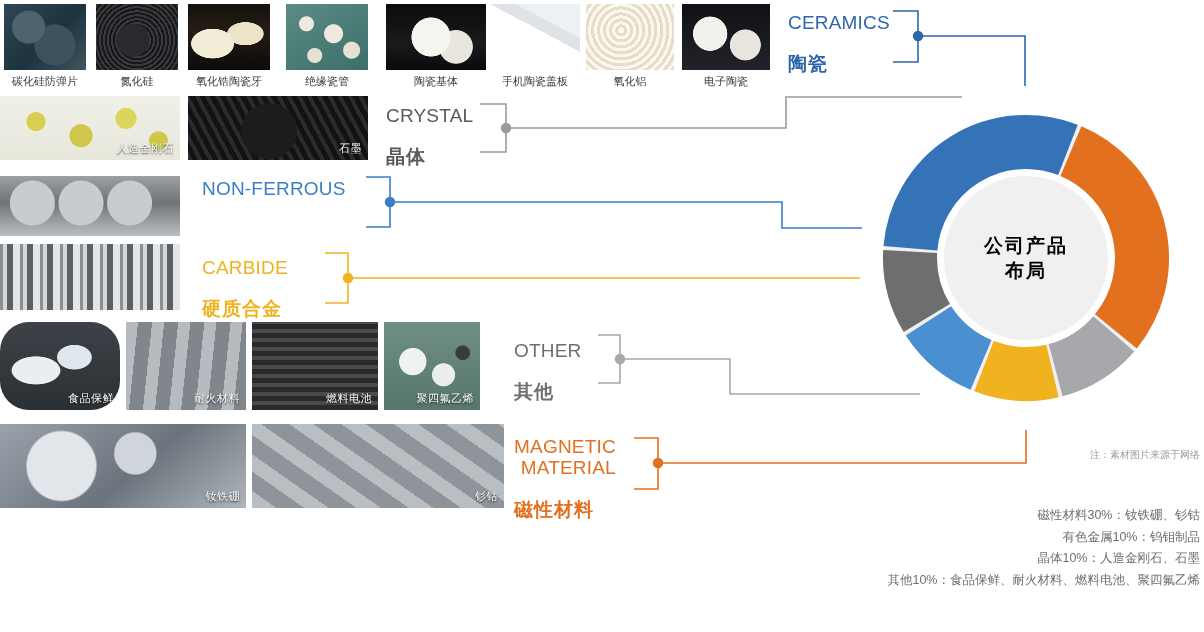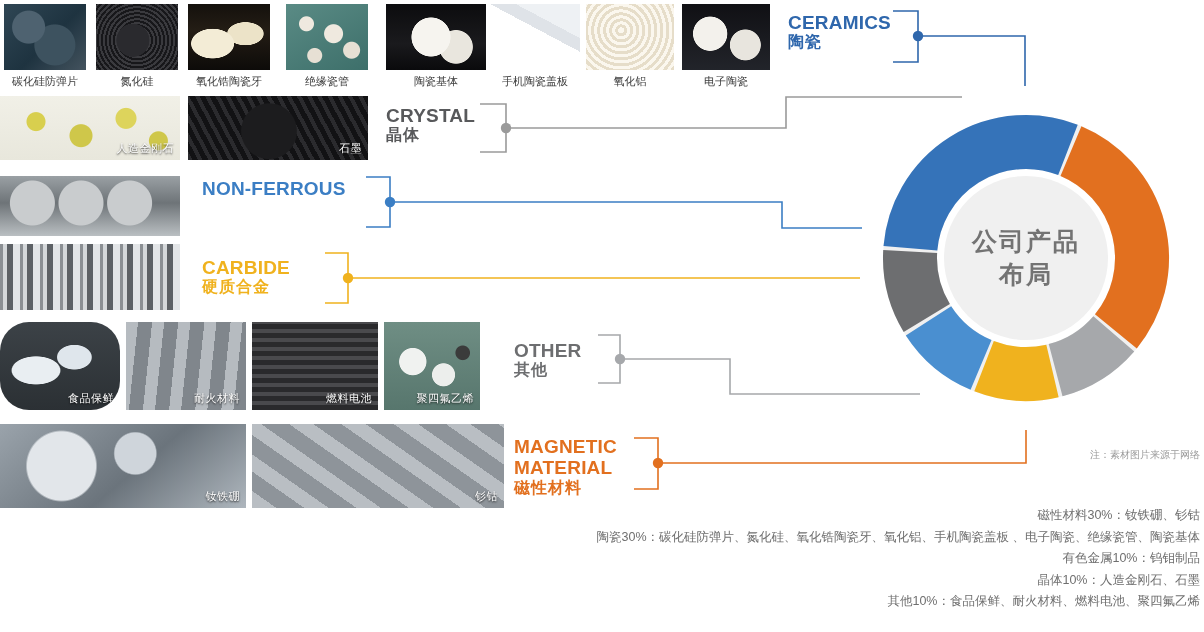--- a/index.html
+++ b/index.html
@@ -88,42 +88,42 @@
   .ph17{background:
       radial-gradient(circle at 25% 50%,#e2e6ea 0 18%,transparent 19%),
       radial-gradient(circle at 55% 35%,#cfd5db 0 14%,transparent 15%),
       linear-gradient(140deg,#9aa3ab,#6b747c 55%,#aeb6bd);}
   .ph18{background:
       repeating-linear-gradient(35deg,#b9bec3 0 14px,#8e949a 14px 30px),
       linear-gradient(#d4d8dc,#a8aeb4);}
 
   
   .cat{position:absolute;white-space:nowrap;line-height:1.12;}
-  .cat .en{font-weight:bold;font-size:19px;letter-spacing:.2px;}
-  .cat .cn{font-weight:bold;font-size:16px;letter-spacing:1px;}
+  .cat .en{font-weight:normal;font-size:19px;letter-spacing:.2px;text-align:right;}
+  .cat .cn{font-weight:bold;font-size:19px;letter-spacing:1px;margin-top:20px;}
   .c-blue .en,.c-blue .cn{color:#2f67ac;}
   .c-lblue .en,.c-lblue .cn{color:#3b7ec4;}
   .c-gray .en,.c-gray .cn{color:#58595b;}
   .c-dgray .en,.c-dgray .cn{color:#6d6e70;}
   .c-yellow .en,.c-yellow .cn{color:#f0b21e;}
   .c-orange .en,.c-orange .cn{color:#e2701f;}
 
   
   svg.wires{position:absolute;left:0;top:0;width:1204px;height:632px;}
 
   
   #donut{position:absolute;left:852px;top:84px;width:348px;height:348px;}
   .donut-center{
     position:absolute;left:50%;top:50%;transform:translate(-50%,-50%);
     width:164px;height:164px;border-radius:50%;
     background:#f0f0f0;display:flex;flex-direction:column;
     align-items:center;justify-content:center;
   }
   .donut-center span{
-    font-size:25px;font-weight:bold;color:#737373;letter-spacing:2px;line-height:1.32;
+    font-size:19px;font-weight:bold;color:#000000;letter-spacing:2px;line-height:1.32;
   }
 
   
   .note{
     position:absolute;right:4px;top:448px;font-size:10px;color:#9a9a9a;white-space:nowrap;
   }
   .legend{position:absolute;right:4px;top:505px;width:800px;text-align:right;}
   .legend div{font-size:12.5px;color:#6f6f6f;line-height:21.5px;white-space:nowrap;}
 </style>
 </head>
@@ -261,17 +261,16 @@
   </svg>
   <div class="donut-center">
     <span>公司产品</span>
     <span>布局</span>
   </div>
 </div>
 
 <div class="note">注：素材图片来源于网络</div>
 <div class="legend" id="legend">
     <div>磁性材料30%：钕铁硼、钐钴</div>
-    <div>陶瓷30%：碳化硅防弹片、氮化硅、氧化锆陶瓷牙、氧化铝、手机陶瓷盖板 、电子陶瓷、绝缘瓷管、陶瓷基体</div>
     <div>有色金属10%：钨钼制品</div>
     <div>晶体10%：人造金刚石、石墨</div>
     <div>其他10%：食品保鲜、耐火材料、燃料电池、聚四氟乙烯</div>
   </div>
 
 </body></html>

